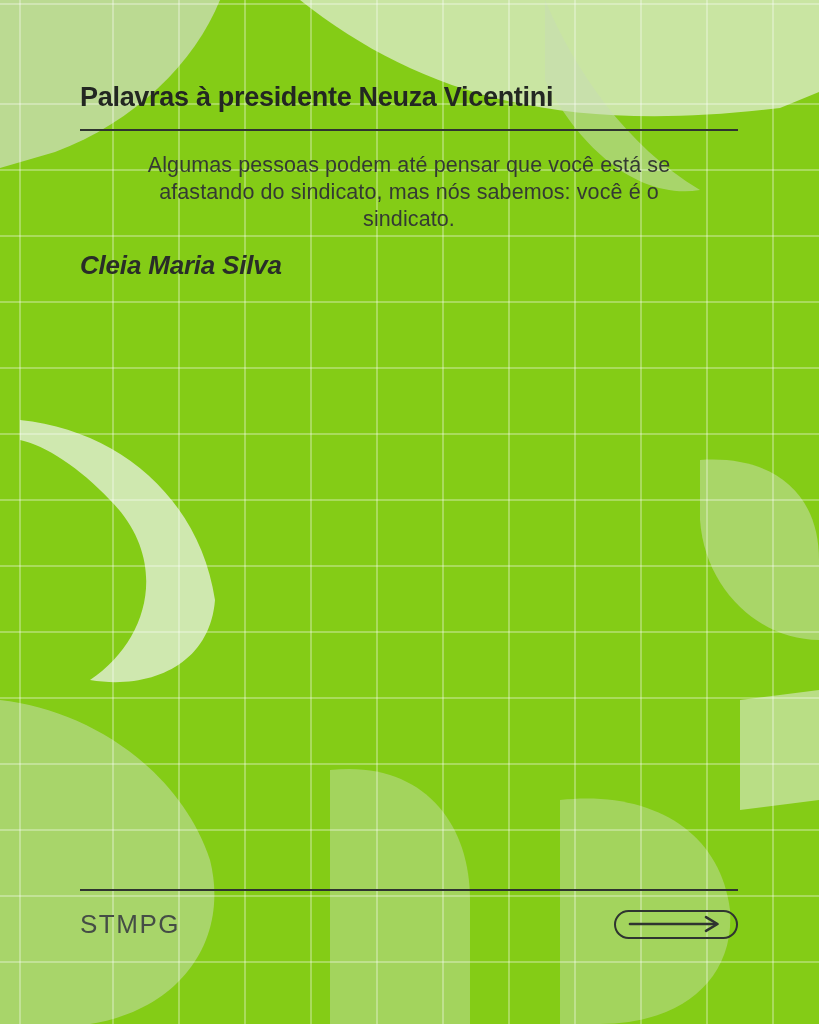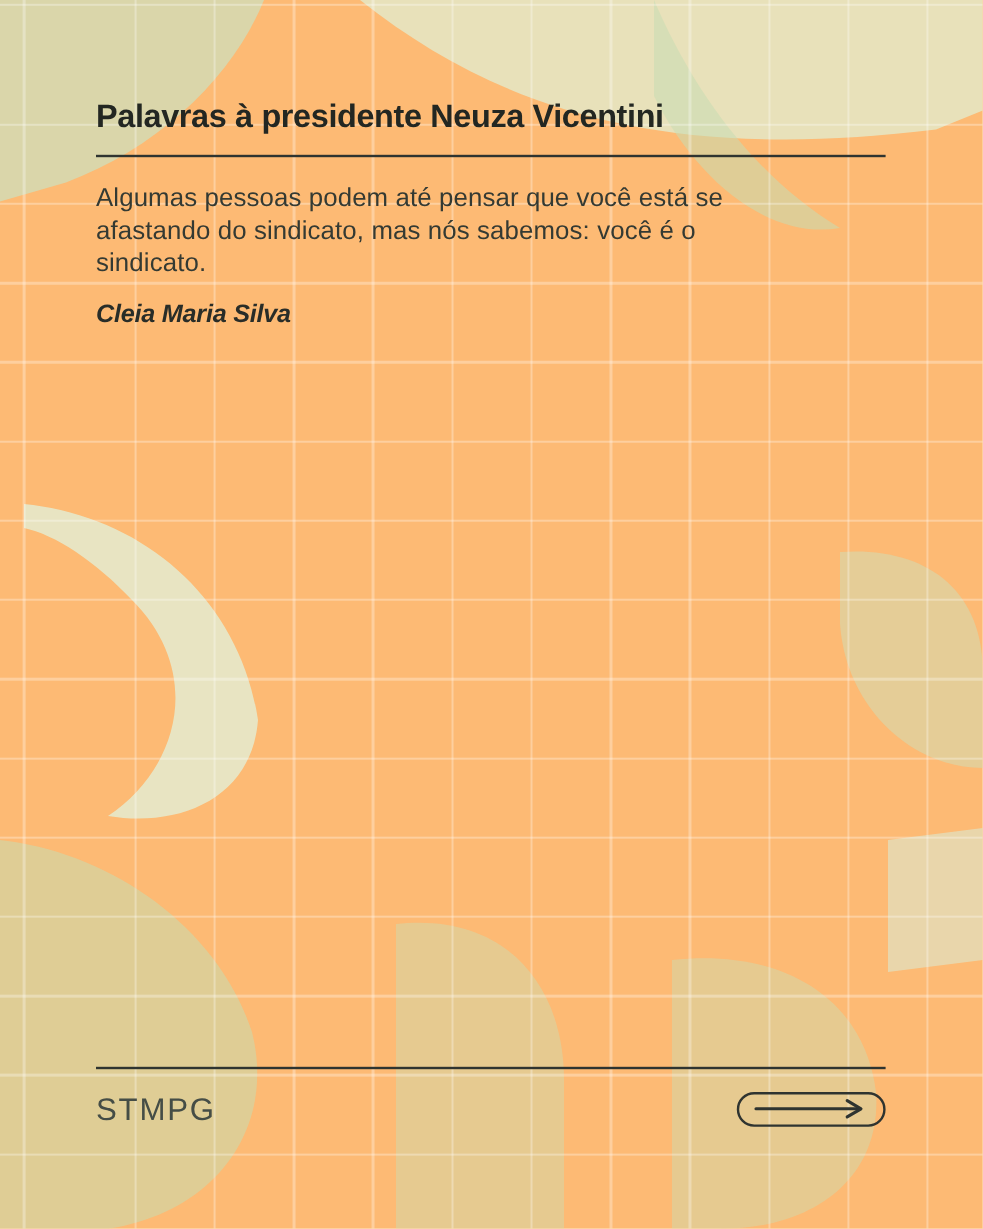--- a/index.html
+++ b/index.html
@@ -1,19 +1,19 @@
 <!DOCTYPE html>
 <html><head>
 <meta charset="utf-8">
 <style>
   html,body{margin:0;padding:0;}
   .page{
     position:relative;
     width:819px;height:1024px;
-    background:#fdba74;
+    background:#84cc16;
     overflow:hidden;
     font-family:"Liberation Sans", sans-serif;
   }
   
   .bg-grid{
     position:absolute;inset:0;
     background-image:
       repeating-linear-gradient(to right, transparent 0 64px, rgba(255,255,255,0.30) 64px 66px),
       repeating-linear-gradient(to bottom, transparent 0 64px, rgba(255,255,255,0.30) 64px 66px);
     background-position:48px 39px;
@@ -30,24 +30,24 @@
   }
   .divider{
     height:2px;background:#2f3430;margin-top:15px;
   }
   .body-copy p{
     margin:29px 0 0 0;
     font-size:21.5px;line-height:27px;color:#343a33;
     white-space:pre-line;
     letter-spacing:0.1px;
   }
-  .body-copy p:first-child{margin-top:21px;}
+  .body-copy p:first-child{margin-top:21px;text-align:center;}
   .signature{
     margin:17px 0 0 0;
-    font-size:21px;font-weight:700;font-style:italic;
+    font-size:26px;font-weight:700;font-style:italic;
     color:#292d28;letter-spacing:-0.2px;
   }
   .footer-divider{
     position:absolute;left:80px;width:658px;top:889px;
     height:2px;background:#2f3430;
   }
   .footer-row{
     position:absolute;left:80px;width:658px;top:909px;height:30px;
     display:flex;justify-content:space-between;align-items:center;gap:39px;
   }

